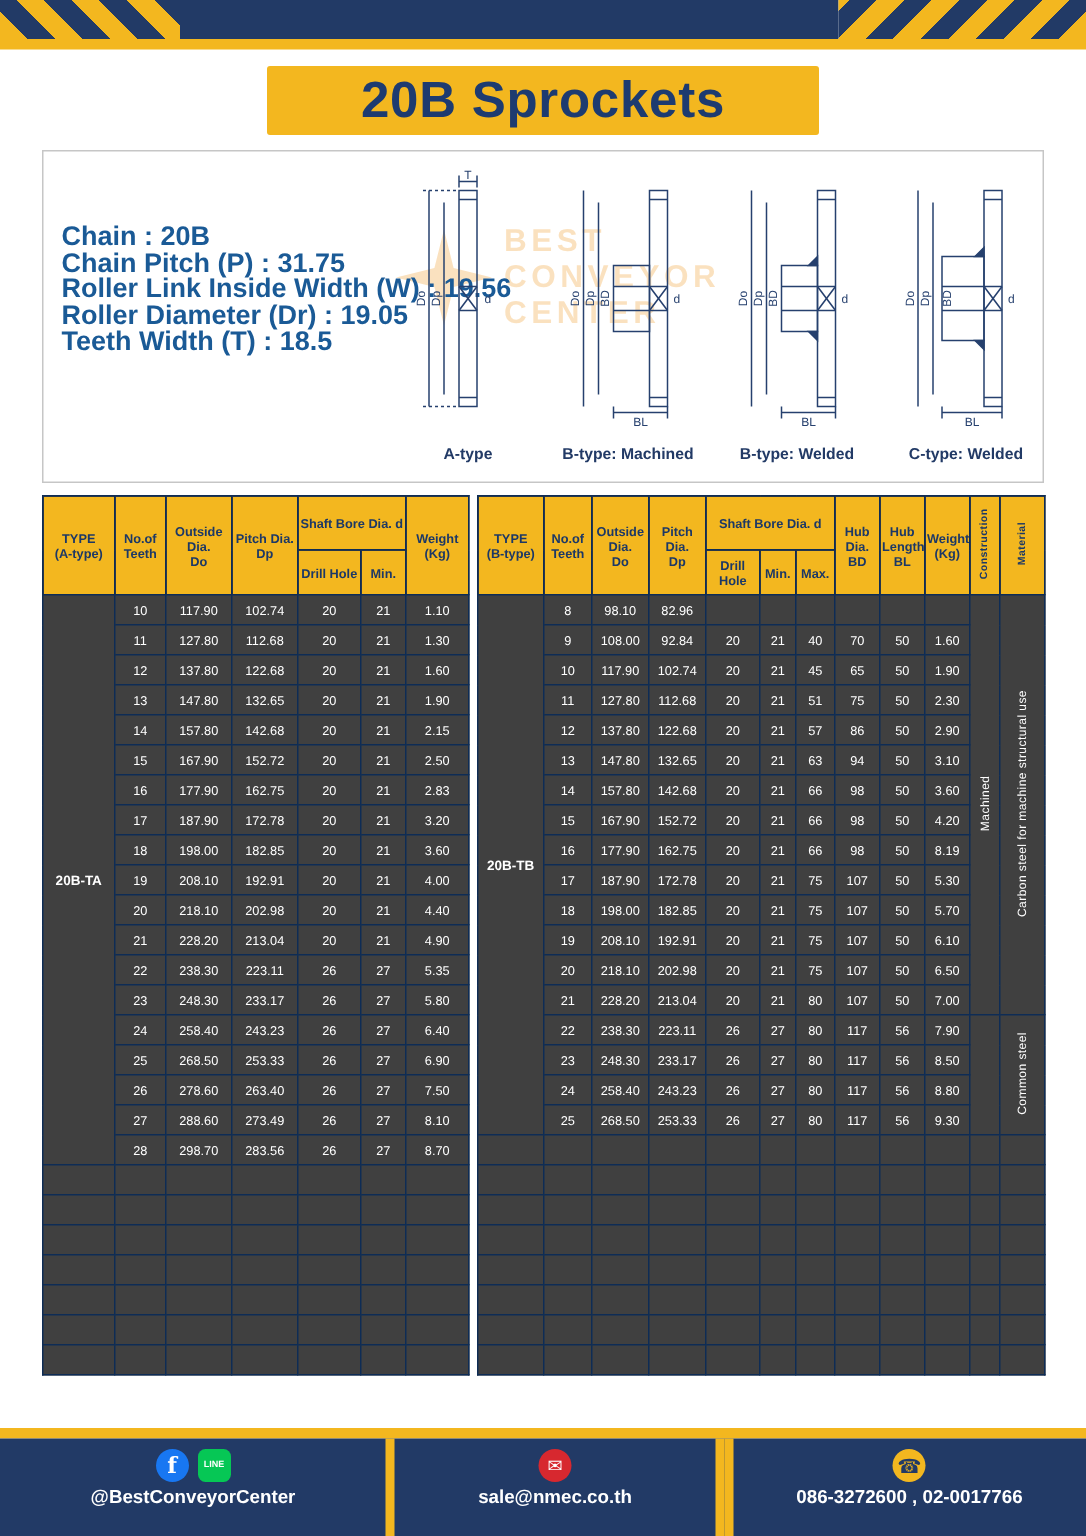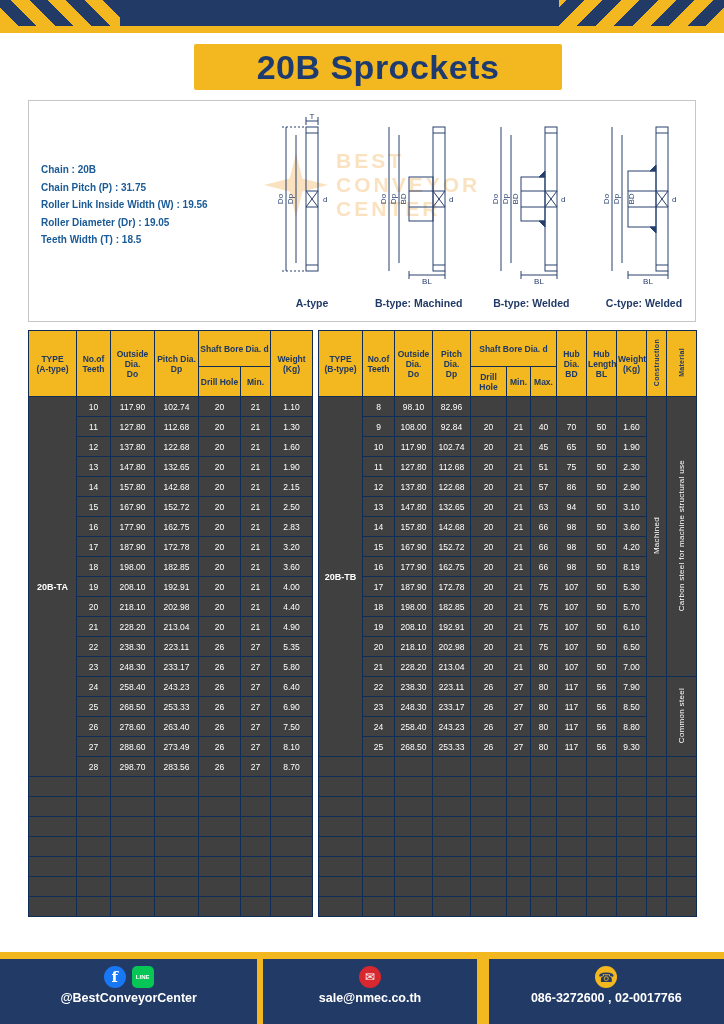--- a/index.html
+++ b/index.html
@@ -8,26 +8,26 @@
 
   
   .top-bar { position:absolute; top:0; left:0; right:0; height:26px; display:flex; }
   .top-bar .stripe-l { width:120px; background:repeating-linear-gradient(45deg,#f3b71f 0 13px,#223a66 13px 26px); }
   .top-bar .stripe-r { width:165px; background:repeating-linear-gradient(-45deg,#f3b71f 0 13px,#223a66 13px 26px); }
   .top-bar .solid { flex:1; background:#223a66; }
   .accent-top { position:absolute; top:26px; left:0; right:0; height:7px; background:#f3b71f; }
 
   
   .title-banner { position:absolute; top:44px; left:50%; transform:translateX(-50%); width:368px; height:46px;
-    background:#f3b71f; display:flex; align-items:center; justify-content:center; border-radius:2px;margin-left:16px; }
+    background:#f3b71f; display:flex; align-items:center; justify-content:center; border-radius:2px; }
   .title-banner h1 { font-size:34px; font-weight:bold; color:#1d3b70; letter-spacing:.5px; }
 
   
   .info-panel { position:absolute; top:100px; left:28px; width:668px; height:222px; border:1px solid #c6c6c6; background:#fff; }
-  .specs { position:absolute; left:12px; top:60px; color:#1a5a96; font-weight:bold; font-size:10px; line-height:17.5px; white-space:nowrap; }
+  .specs { position:absolute; left:12px; top:48px; color:#1a5a96; font-weight:bold; font-size:18px; line-height:17.5px; white-space:nowrap; }
   .watermark { position:absolute; left:235px; top:48px; display:flex; align-items:center; gap:8px; opacity:.28; pointer-events:none; }
   .watermark .wm-lines { color:#f0971d; font-weight:bold; font-size:21px; letter-spacing:3px; line-height:24px; }
   .drawings { position:absolute; left:243px; top:12px; width:418px; display:flex; justify-content:space-between; }
   .fig { display:flex; flex-direction:column; align-items:center; }
   .fig svg { height:172px; display:block; }
   .fig-caption { font-size:10.5px; font-weight:bold; color:#223a66; margin-top:12px; white-space:nowrap; }
   .draw-stroke { stroke:#26406e; fill:none; stroke-width:1; }
   .dim-text { fill:#26406e; font-size:8px; font-family:"Liberation Sans",sans-serif; }
 
   

